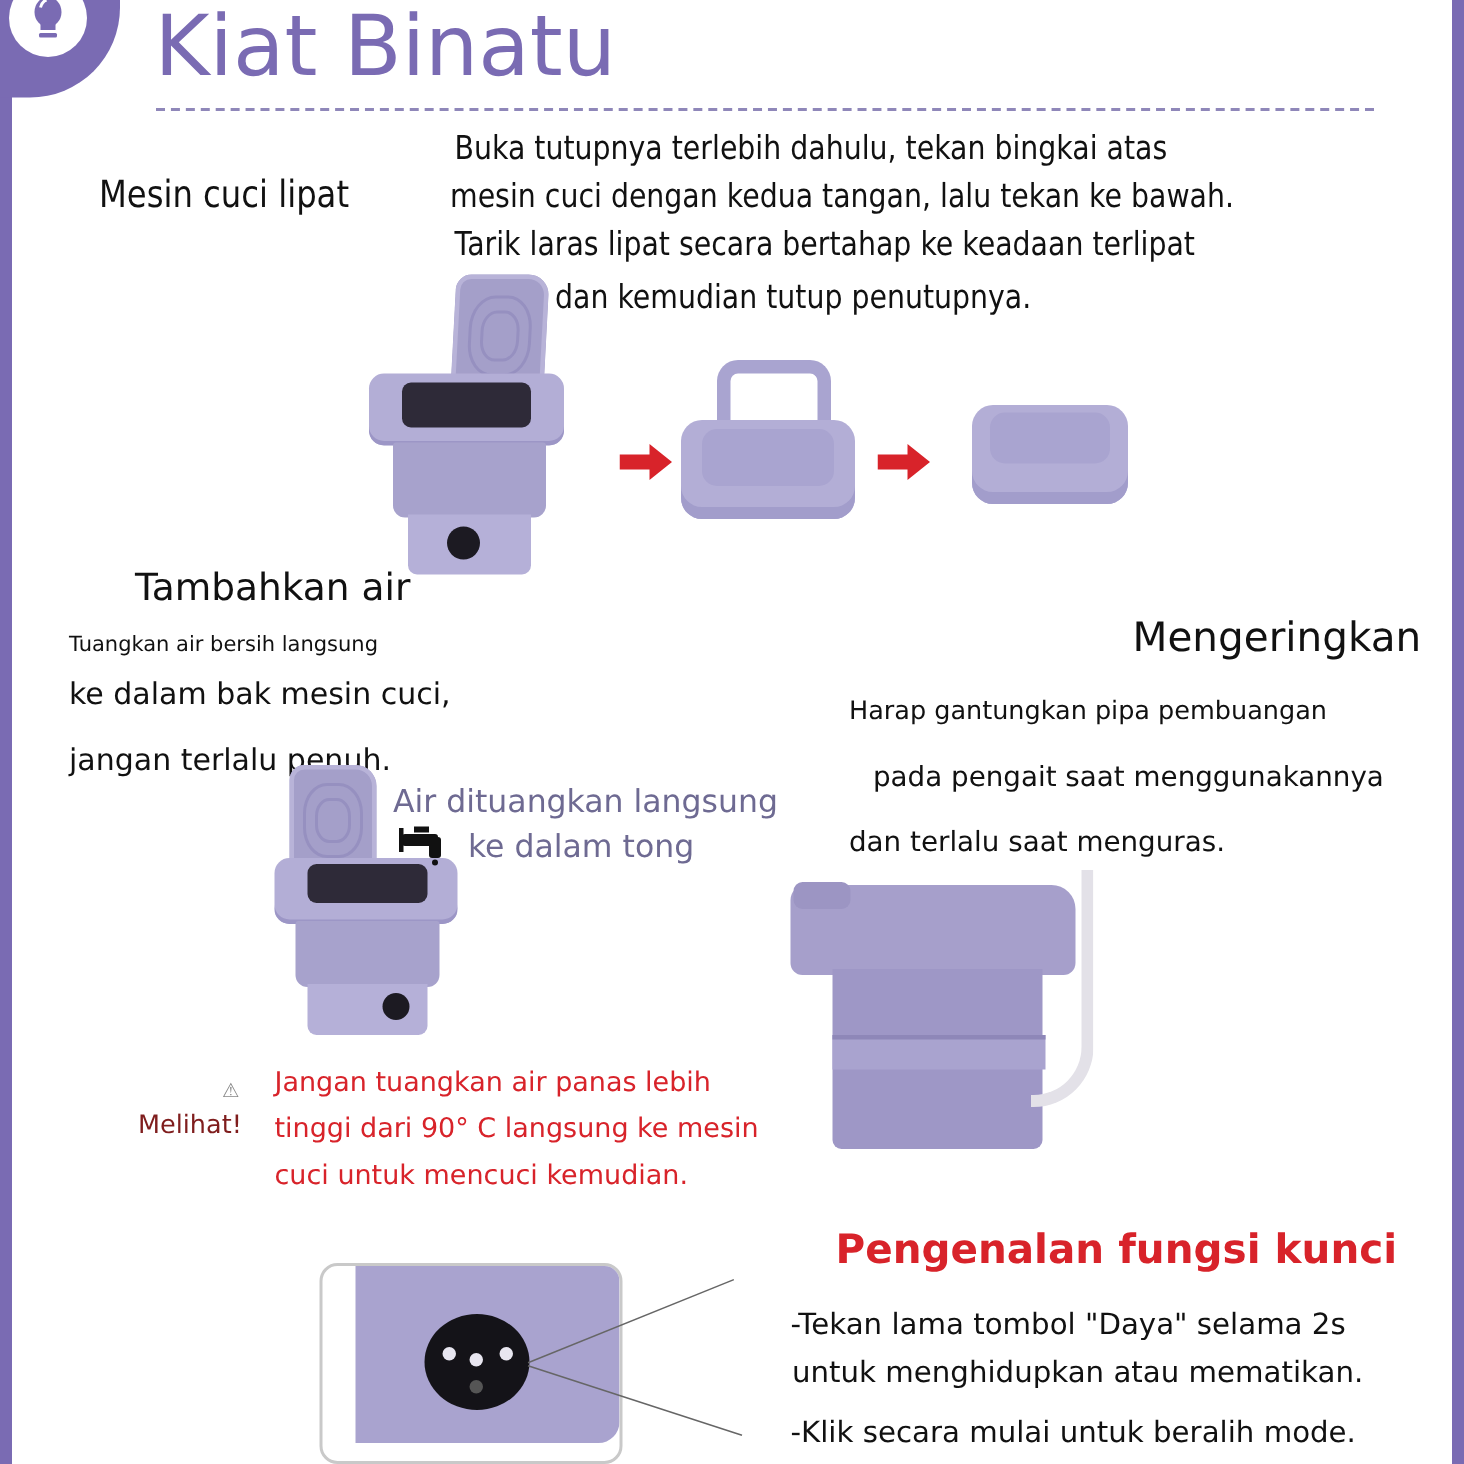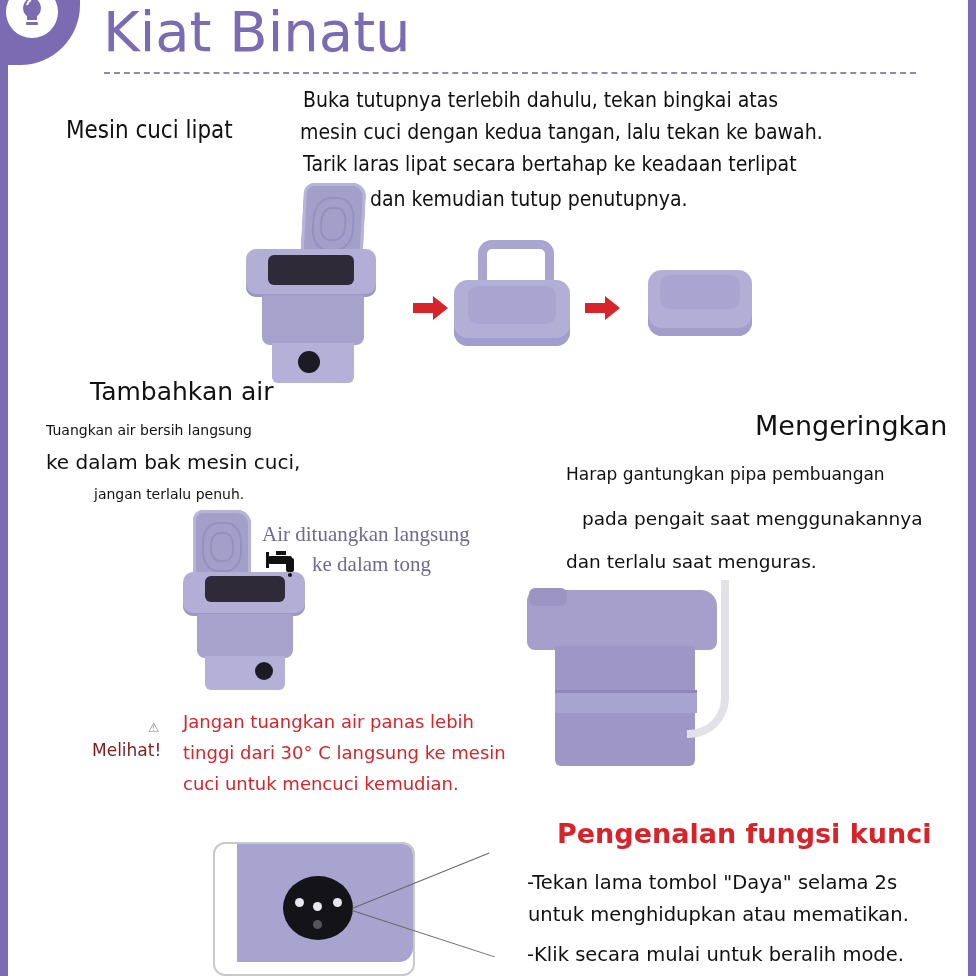--- a/index.html
+++ b/index.html
@@ -59,21 +59,21 @@
   }
   .folded .top {
     position: absolute; background: #a9a4d0; border-radius: 10px;
   }
   .handle {
     position: absolute; border: 9px solid #a9a4d0; border-bottom: none;
     border-radius: 14px 14px 0 0;
   }
 
   .faucet { position: absolute; }
-  .side-note { font-size: 21px; color: #6e6a92; font-family: Liberation Serif, serif; }
+  .side-note { font-size: 21px; color: #6e6a92; }
 
   .warn-icon { position: absolute; font-size: 13px; color: #888; }
   .warn-label { font-size: 17px; color: #7f1d1d; }
   .warn-text { font-size: 18px; line-height: 31px; color: #d8232a; }
 
   .big-washer { position: absolute; }
   .bw-top { position: absolute; background: #a69fcb; border-radius: 10px 16px 8px 8px; }
   .bw-lip { position: absolute; background: #9c95c3; border-radius: 6px; }
   .bw-body { position: absolute; background: #9e97c6; }
   .bw-band { position: absolute; background: #a9a3cf; border-top: 3px solid #8e87b8; }
@@ -151,21 +151,21 @@
 
 <div class="washer" style="left:646px; top:270px; width:110px; height:70px;">
   <div class="folded" style="left:2px; top:0; width:104px; height:66px;">
     <div class="top" style="left:12px; top:5px; width:80px; height:34px;"></div>
   </div>
 </div>
 
 <div class="txt h-label" style="left:90px; top:377px; font-size:25px;">Tambahkan air</div>
 <div class="txt body-txt" style="left:46px; top:416px; font-size:14px;">Tuangkan air bersih langsung</div>
 <div class="txt body-txt" style="left:46px; top:448px; font-size:20px;">ke dalam bak mesin cuci,</div>
-<div class="txt body-txt" style="left:46px; top:480px; font-size:14px;margin-left:48px;">jangan terlalu penuh.</div>
+<div class="txt body-txt" style="left:46px; top:492px; font-size:20px;">jangan terlalu penuh.</div>
 
 <div class="washer" style="left:183px; top:510px; width:130px; height:180px;">
   <div class="lid" style="left:10px; top:0; width:58px; height:80px;">
     <div class="ring" style="left:9px; top:12px; width:36px; height:46px;"></div>
     <div class="ring" style="left:17px; top:22px; width:20px; height:26px;"></div>
   </div>
   <div class="tub-top" style="left:0; top:62px; width:122px; height:44px;"></div>
   <div class="tub-hole" style="left:22px; top:66px; width:80px; height:26px;"></div>
   <div class="tub-body" style="left:14px; top:104px; width:96px; height:44px;"></div>
   <div class="tub-base" style="left:22px; top:146px; width:80px; height:34px;"></div>
@@ -180,21 +180,21 @@
     <rect x="0" y="2" width="3" height="16" fill="#111"></rect>
     <circle cx="24" cy="25" r="2" fill="#111"></circle>
   </svg>
 </div>
 <div class="txt side-note" style="left:262px; top:522px;">Air dituangkan langsung</div>
 <div class="txt side-note" style="left:312px; top:552px;">ke dalam tong</div>
 
 <div class="warn-icon" style="left:148px; top:720px;">⚠</div>
 <div class="txt warn-label" style="left:92px; top:740px;">Melihat!</div>
 <div class="txt warn-text" style="left:183px; top:706px;">Jangan tuangkan air panas lebih</div>
-<div class="txt warn-text" style="left:183px; top:737px;">tinggi dari 30°  C langsung ke mesin</div>
+<div class="txt warn-text" style="left:183px; top:737px;">tinggi dari 90°  C langsung ke mesin</div>
 <div class="txt warn-text" style="left:183px; top:768px;">cuci untuk mencuci kemudian.</div>
 
 <div class="txt h-label" style="left:755px; top:410px; font-size:27px;">Mengeringkan</div>
 <div class="txt body-txt" style="left:566px; top:460px; font-size:17px;">Harap gantungkan pipa pembuangan</div>
 <div class="txt body-txt" style="left:566px; top:504px; font-size:18.5px;margin-left:16px;">pada pengait saat menggunakannya</div>
 <div class="txt body-txt" style="left:566px; top:547px; font-size:18.5px;">dan terlalu saat menguras.</div>
 
 <div class="big-washer" style="left:527px; top:580px; width:240px; height:190px;">
   <div class="bw-top" style="left:0; top:10px; width:190px; height:60px;"></div>
   <div class="bw-lip" style="left:2px; top:8px; width:38px; height:18px;"></div>

